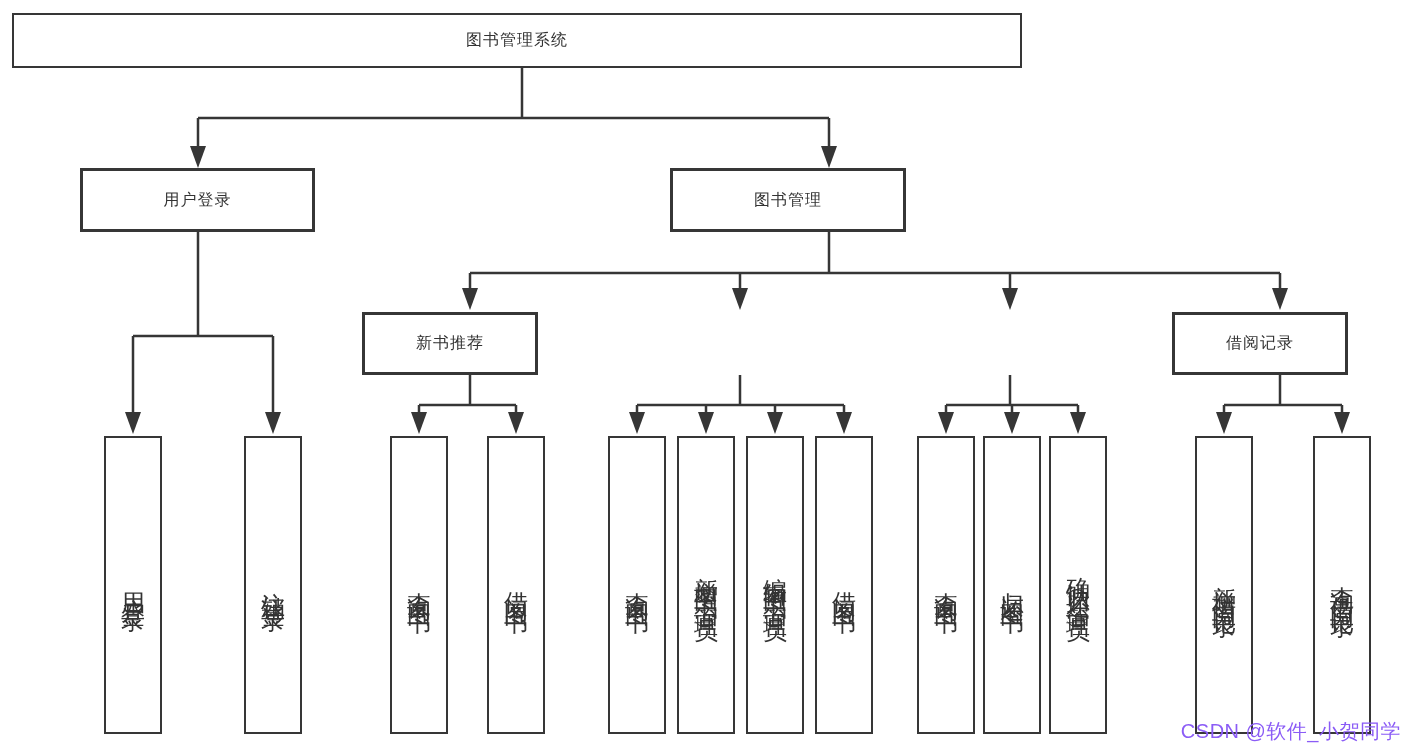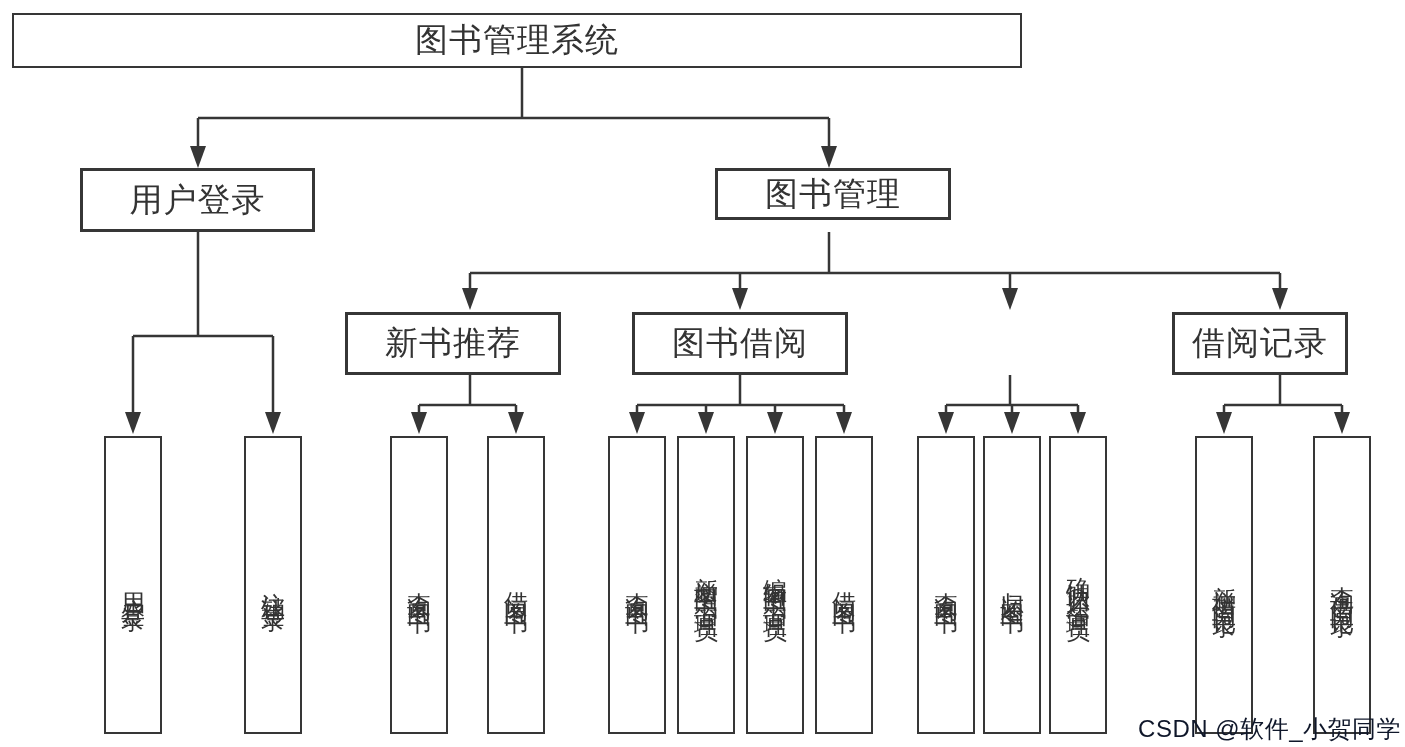--- a/index.html
+++ b/index.html
@@ -10,29 +10,29 @@
     color:#333333;
   }
   .wires { position:absolute; left:0; top:0; width:1405px; height:747px; }
   .box {
     position:absolute; box-sizing:border-box; background:#ffffff;
     border:2.5px solid #363636;
     display:flex; align-items:center; justify-content:center;
     text-align:center;
   }
   .lv2, .lv3 { border-width:3px; }
-  .hlabel { font-size:33px; letter-spacing:1px; white-space:nowrap; }
+  .hlabel { font-size:16px; letter-spacing:1px; white-space:nowrap; }
   .leaf-text {
     writing-mode:vertical-rl; text-orientation:mixed;
     font-size:24px; letter-spacing:6px; line-height:1;
     white-space:nowrap;
   }
   .watermark {
     position:absolute; right:4px; bottom:2px; z-index:10;
-    font-size:24px; color:#0f172a; white-space:nowrap;
+    font-size:20px; color:#8b5cf6; white-space:nowrap;
     letter-spacing:0.5px;
   }
 </style>
 </head>
 <body>
 
 <div class="canvas">
 
   <svg class="wires" viewBox="0 0 1405 747" xmlns="http://www.w3.org/2000/svg" aria-hidden="true">
     <path fill="none" stroke="#363636" stroke-width="2.5" d="M522 67 V118 M198 118 H829 M198 118 V150 M829 118 V150
@@ -67,29 +67,26 @@
     </g>
   </svg>
 
   <div class="box hlabel" style="left:12px;top:13px;width:1010px;height:55px">
     <span>图书管理系统</span>
   </div>
 
   <div class="box lv2 hlabel" style="left:80px;top:168px;width:235px;height:64px">
     <span>用户登录</span>
   </div>
-  <div class="box lv2 hlabel" style="left:715px;top:168px;width:236px;height:52px">
+  <div class="box lv2 hlabel" style="left:670px;top:168px;width:236px;height:64px">
     <span>图书管理</span>
   </div>
 
-  <div class="box lv3 hlabel" style="left:345px;top:312px;width:216px;height:63px">
+  <div class="box lv3 hlabel" style="left:362px;top:312px;width:176px;height:63px">
     <span>新书推荐</span>
-  </div>
-  <div class="box lv3 hlabel" style="left:632px;top:312px;width:216px;height:63px">
-    <span>图书借阅</span>
   </div>
   <div class="box lv3 hlabel" style="left:1172px;top:312px;width:176px;height:63px">
     <span>借阅记录</span>
   </div>
 
   <div class="box" style="left:104px;top:436px;width:58px;height:298px">
     <span class="leaf-text">用户登录</span>
   </div>
   <div class="box" style="left:244px;top:436px;width:58px;height:298px">
     <span class="leaf-text">注销登录</span>

